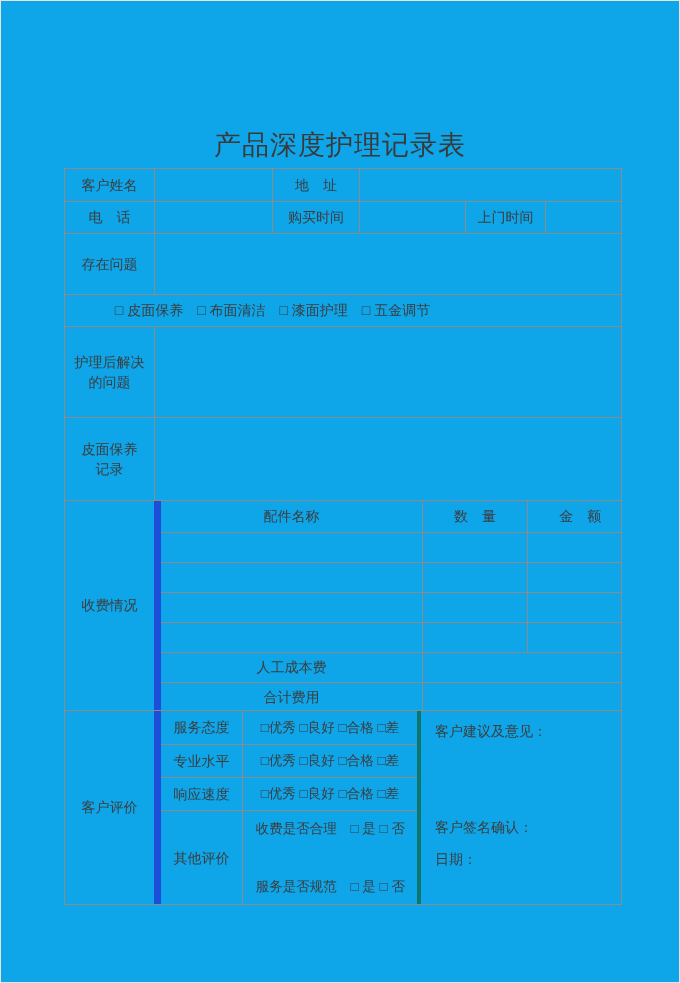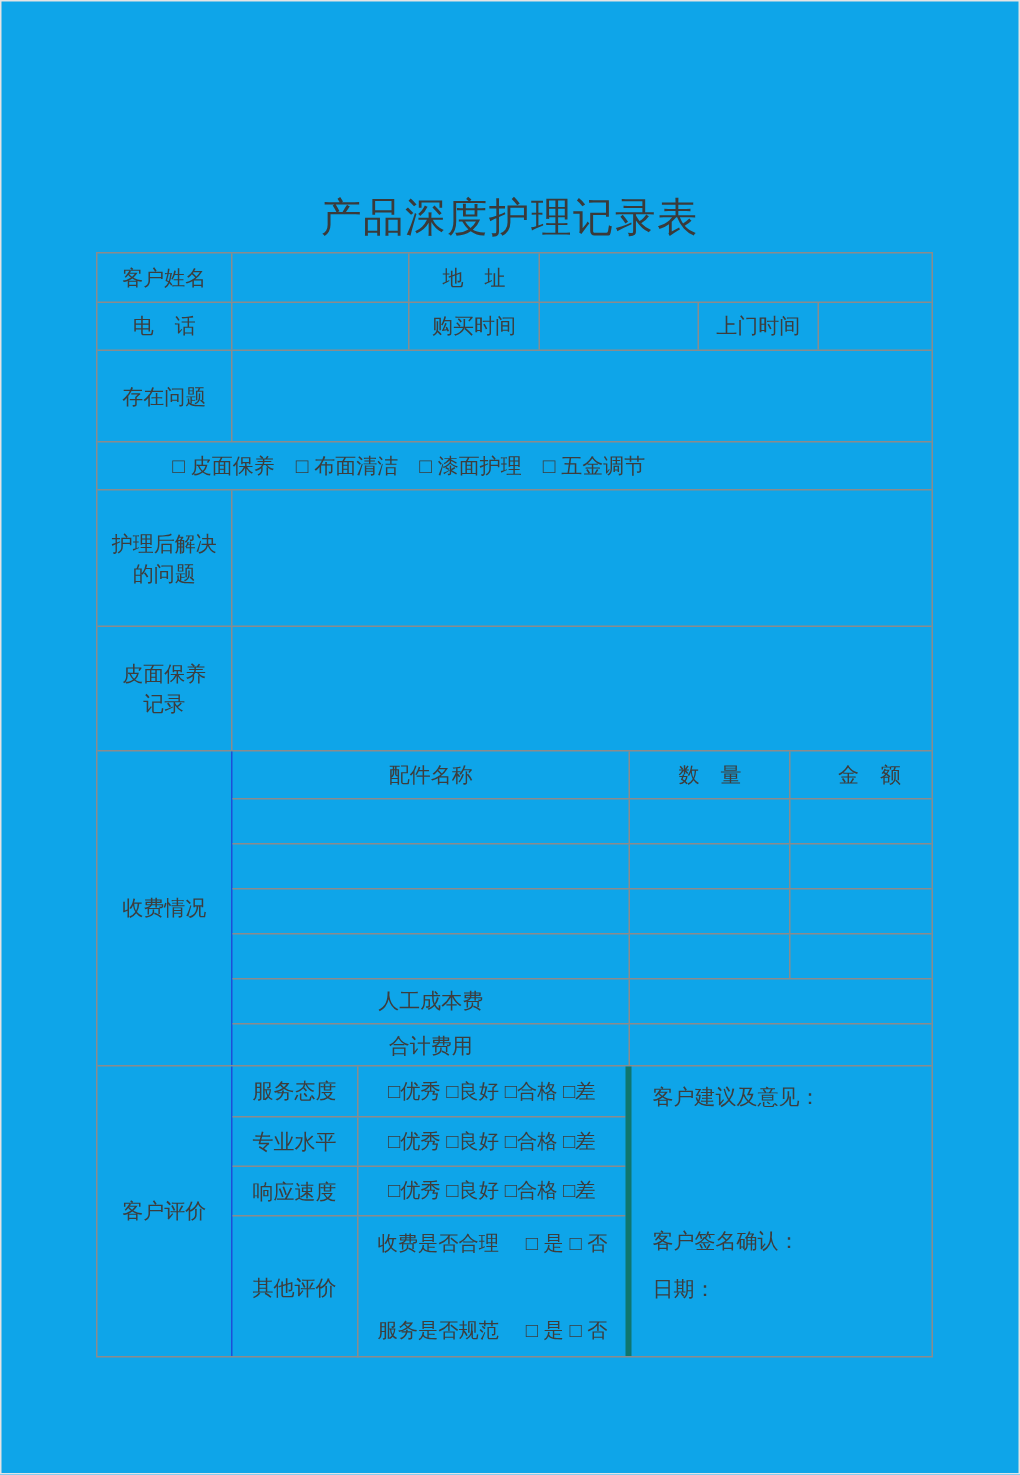--- a/index.html
+++ b/index.html
@@ -40,21 +40,21 @@
   
   .w89 { width:89px; } .w118 { width:118px; } .w87 { width:87px; }
   .w262 { width:262px; } .w106 { width:106px; } .w80 { width:80px; }
   .w76 { width:76px; } .w467 { width:467px; }
   .care-cell { justify-content:center; padding-right:52px; }
   
   .sec { display:flex; border-top:1px solid #8b8b8b; }
   .sec-fee { height:210px; }
   .sec-eval { height:194px; }
   .label-col { width:89px; display:flex; align-items:center; justify-content:center; text-align:center; line-height:1.5; white-space:pre-line; }
-  .subcol { border-left:1px solid #1d4ed8; }
+  .subcol { border-left:7px solid #1d4ed8; }
   .subcol .r.first { border-top:none; }
   .fee-col { width:467px; }
   .fh31 { height:31px; } .fh30 { height:30px; } .fh29 { height:29px; }
   .fw265 { width:265px; } .fw107 { width:107px; } .fw95 { width:95px;padding-left:11px; } .fw202 { width:202px; }
   .mid-col { width:263px; }
   .eh33 { height:33px; } .eh95 { height:95px; }
   .ew83 { width:83px; } .ew180 { width:180px; }
   .rating { font-size:13.5px; }
   .other-cell { flex-direction:column; justify-content:space-between; align-items:stretch; padding:8px 0; }
   .other-line { display:flex; justify-content:space-between; padding:0 12px 0 13px; font-size:13.5px; }

